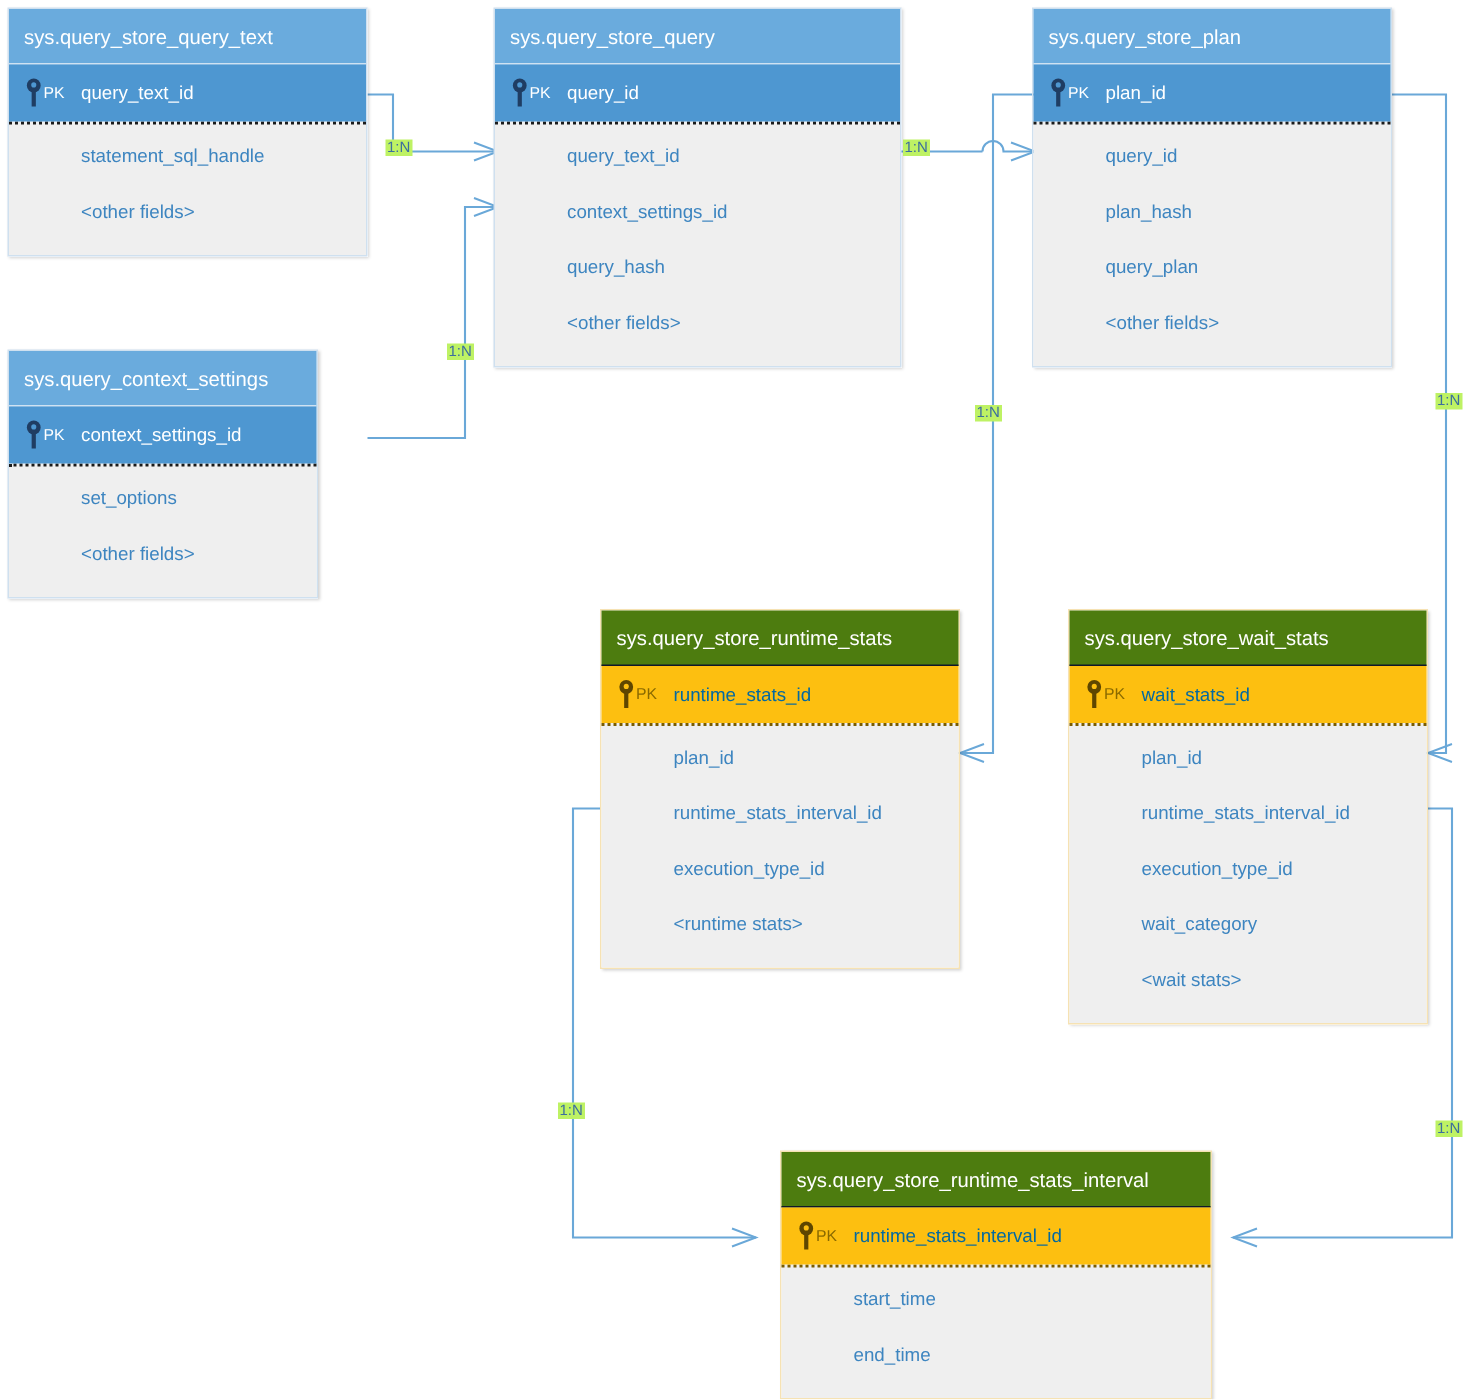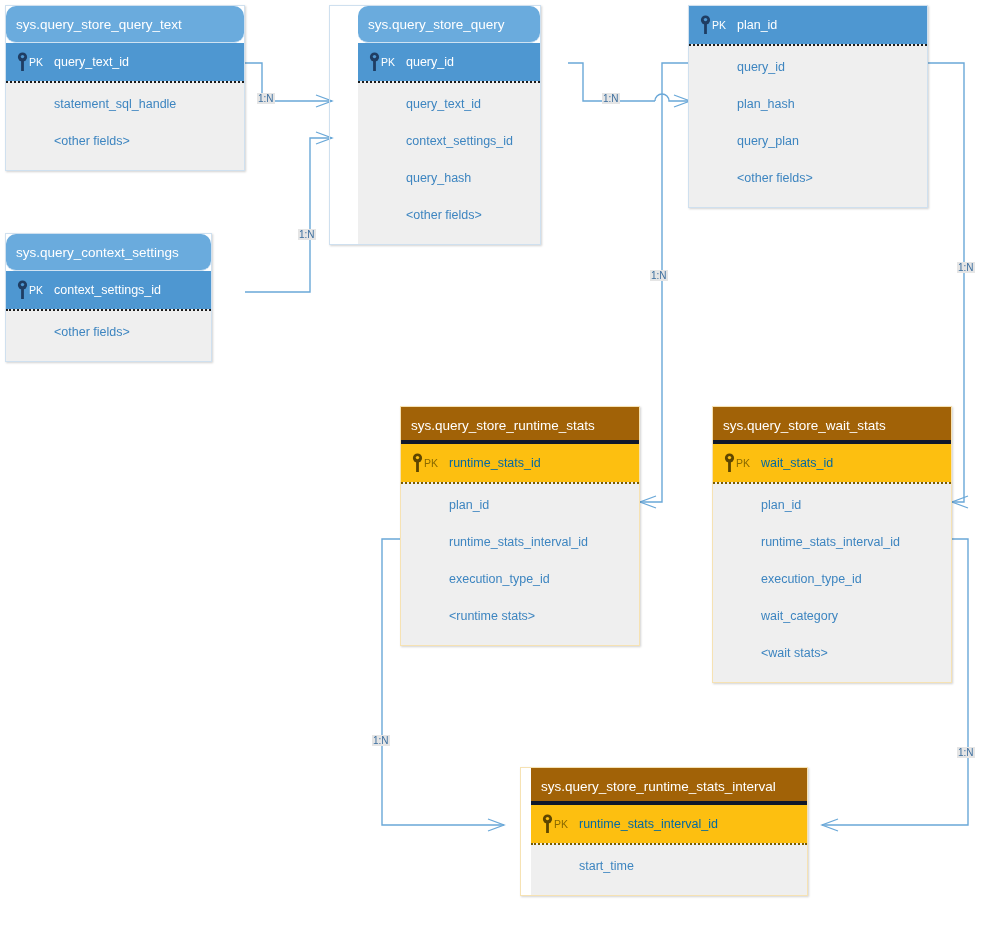--- a/index.html
+++ b/index.html
@@ -59,26 +59,26 @@
   .ent-field {
     box-sizing: border-box;
     height: 37px;
     line-height: 37px;
     padding-left: 48px;
     font-size: 12.5px;
     color: #3d85c0;
     white-space: nowrap;
   }
   
-  .blue .ent-header { background: #6aabdd; border-bottom: 1px solid #cfe2f2; border-radius: 10px; }
+  .blue .ent-header { background: #6aabdd; border-bottom: 1px solid #cfe2f2; }
   .blue .ent-pkrow  { background: #4e97d1; }
   .blue .ent-body   { border-top: 2px dotted #1b1b1b; }
   .blue { border: 1px solid #cfe0ef; }
   
-  .orange .ent-header { background: #a16207; border-bottom: 4px solid #0f172a; }
+  .orange .ent-header { background: #4d7c0f; border-bottom: 1px solid #0f172a; }
   .orange .ent-pkrow  { background: #fdbf10; }
   .orange .ent-body   { border-top: 2px dotted #7a5c00; }
   .orange { border: 1px solid #f6e2b3; }
   .orange .ent-header { color: #ffffff; }
   .orange .ent-pkrow { color: #8a6a00; }
 
   .pk-key {
     position: absolute;
     left: 11px;
     top: 9px;
@@ -101,21 +101,21 @@
   }
   .blue .pk-label, .blue .pk-name { color: #ffffff; }
   .orange .pk-label { color: #8a6a00; }
   .orange .pk-name  { color: #0369a1; }
 
   .card-label {
     position: absolute;
     font-size: 10px;
     color: #3c6e9e;
     z-index: 3;
-    background: #e5e5e5;
+    background: #bef264;
     padding: 0 1px;
     white-space: nowrap;
     font-family: "Liberation Sans", sans-serif;
   }
 </style>
 </head>
 <body>
 
 <div id="canvas">
 
@@ -167,40 +167,41 @@
       </svg>
       <span class="pk-label">PK</span>
       <span class="pk-name">query_text_id</span>
     </div>
     <div class="ent-body">
       <div class="ent-field">statement_sql_handle</div>
       <div class="ent-field">&lt;other fields&gt;</div>
     </div>
   </div>
 
-  <div class="entity blue" style="left:329px; top:5px; width:212px;padding-left:28px;">
+  <div class="entity blue" style="left:329px; top:5px; width:272px;">
     <div class="ent-header">sys.query_store_query</div>
     <div class="ent-pkrow">
       <svg class="pk-key" viewBox="0 0 11 20">
         <circle cx="5.5" cy="5" r="4.6" fill="#1f3d63"></circle>
         <circle cx="5.5" cy="4.6" r="1.7" fill="#4e97d1"></circle>
         <rect x="4.1" y="8" width="2.8" height="11" fill="#1f3d63"></rect>
       </svg>
       <span class="pk-label">PK</span>
       <span class="pk-name">query_id</span>
     </div>
     <div class="ent-body">
       <div class="ent-field">query_text_id</div>
       <div class="ent-field">context_settings_id</div>
       <div class="ent-field">query_hash</div>
       <div class="ent-field">&lt;other fields&gt;</div>
     </div>
   </div>
 
   <div class="entity blue" style="left:688px; top:5px; width:240px;">
+    <div class="ent-header">sys.query_store_plan</div>
     <div class="ent-pkrow">
       <svg class="pk-key" viewBox="0 0 11 20">
         <circle cx="5.5" cy="5" r="4.6" fill="#1f3d63"></circle>
         <circle cx="5.5" cy="4.6" r="1.7" fill="#4e97d1"></circle>
         <rect x="4.1" y="8" width="2.8" height="11" fill="#1f3d63"></rect>
       </svg>
       <span class="pk-label">PK</span>
       <span class="pk-name">plan_id</span>
     </div>
     <div class="ent-body">
@@ -216,20 +217,21 @@
     <div class="ent-pkrow">
       <svg class="pk-key" viewBox="0 0 11 20">
         <circle cx="5.5" cy="5" r="4.6" fill="#1f3d63"></circle>
         <circle cx="5.5" cy="4.6" r="1.7" fill="#4e97d1"></circle>
         <rect x="4.1" y="8" width="2.8" height="11" fill="#1f3d63"></rect>
       </svg>
       <span class="pk-label">PK</span>
       <span class="pk-name">context_settings_id</span>
     </div>
     <div class="ent-body">
+      <div class="ent-field">set_options</div>
       <div class="ent-field">&lt;other fields&gt;</div>
     </div>
   </div>
 
   <div class="entity orange" style="left:400px; top:406px; width:240px;">
     <div class="ent-header">sys.query_store_runtime_stats</div>
     <div class="ent-pkrow">
       <svg class="pk-key" viewBox="0 0 11 20">
         <circle cx="5.5" cy="5" r="4.6" fill="#5e4600"></circle>
         <circle cx="5.5" cy="4.6" r="1.7" fill="#fdbf10"></circle>
@@ -259,29 +261,30 @@
     </div>
     <div class="ent-body">
       <div class="ent-field">plan_id</div>
       <div class="ent-field">runtime_stats_interval_id</div>
       <div class="ent-field">execution_type_id</div>
       <div class="ent-field">wait_category</div>
       <div class="ent-field">&lt;wait stats&gt;</div>
     </div>
   </div>
 
-  <div class="entity orange" style="left:520px; top:767px; width:288px;padding-left:10px;">
+  <div class="entity orange" style="left:520px; top:767px; width:288px;">
     <div class="ent-header">sys.query_store_runtime_stats_interval</div>
     <div class="ent-pkrow">
       <svg class="pk-key" viewBox="0 0 11 20">
         <circle cx="5.5" cy="5" r="4.6" fill="#5e4600"></circle>
         <circle cx="5.5" cy="4.6" r="1.7" fill="#fdbf10"></circle>
         <rect x="4.1" y="8" width="2.8" height="11" fill="#5e4600"></rect>
       </svg>
       <span class="pk-label">PK</span>
       <span class="pk-name">runtime_stats_interval_id</span>
     </div>
     <div class="ent-body">
       <div class="ent-field">start_time</div>
+      <div class="ent-field">end_time</div>
     </div>
   </div>
 
 </div>
 
 </body></html>

